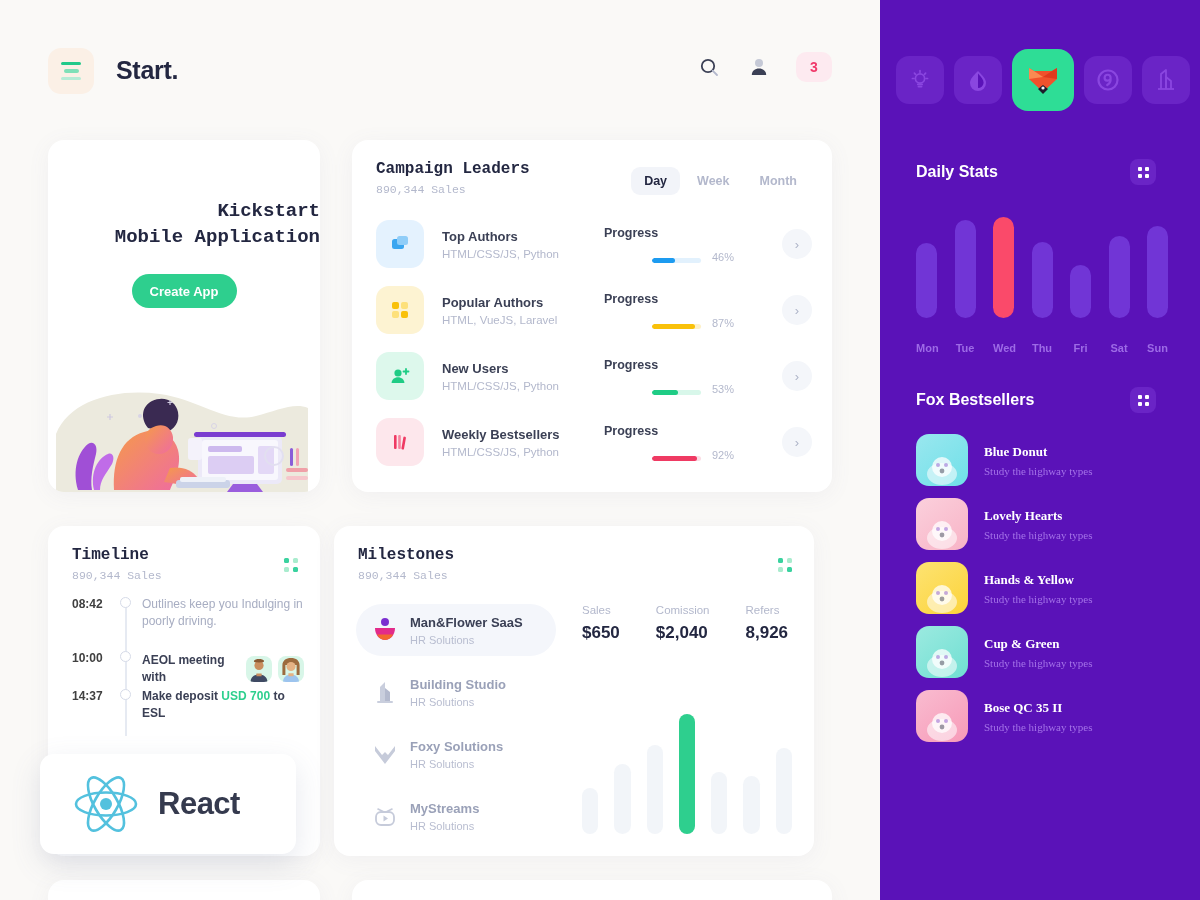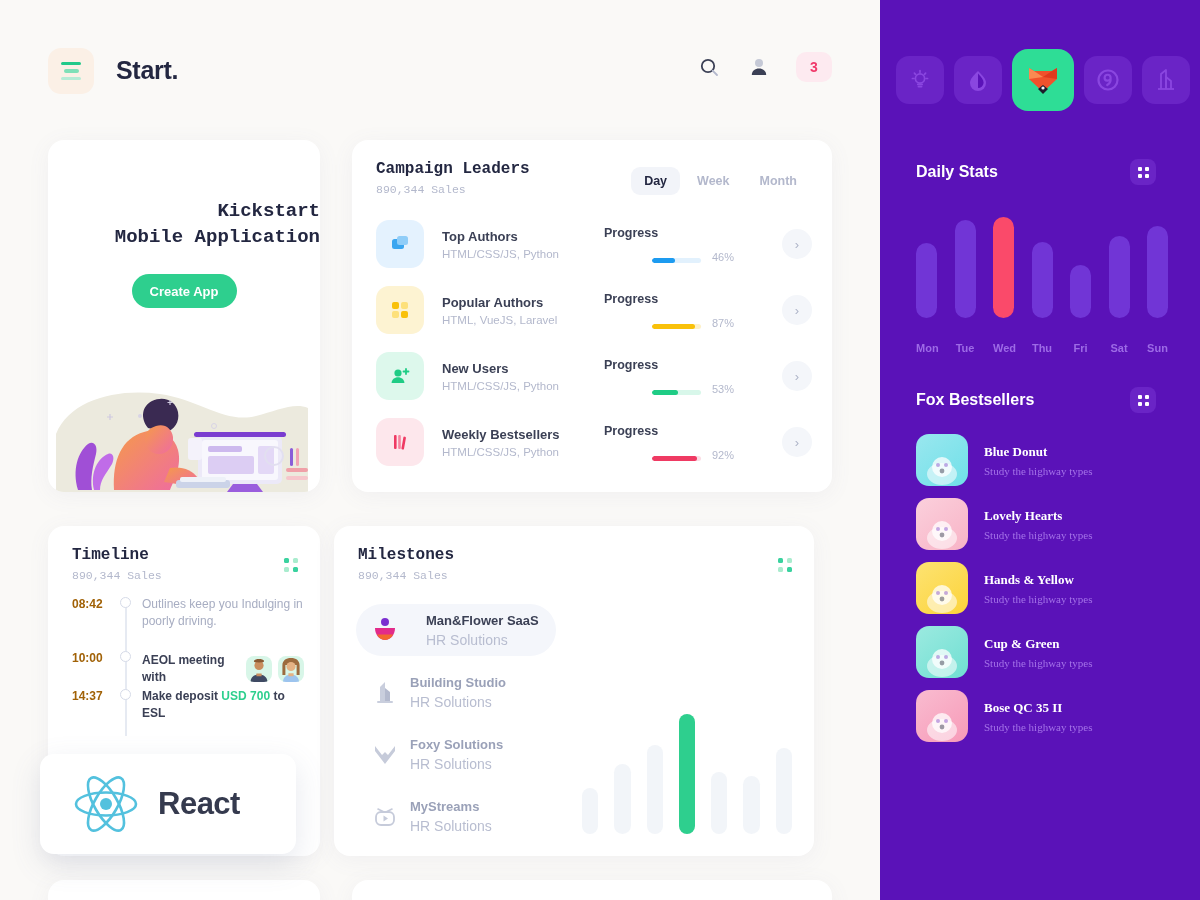--- a/index.html
+++ b/index.html
@@ -94,21 +94,21 @@
   .timeline { left: 48px; top: 526px; width: 272px; height: 330px; overflow: hidden; }
   .dots-ic { position: absolute; right: 22px; top: 32px; width: 14px; height: 14px; cursor: pointer; }
   .dots-ic b { position: absolute; width: 5px; height: 5px; border-radius: 1.5px; background: #a9ecce; display: block; }
   .dots-ic b:nth-child(1) { left: 0; top: 0; background: #3ad29f; }
   .dots-ic b:nth-child(2) { left: 9px; top: 0; }
   .dots-ic b:nth-child(3) { left: 0; top: 9px; }
   .dots-ic b:nth-child(4) { left: 9px; top: 9px; background: #3ad29f; }
 
   .tl-list { position: absolute; left: 24px; top: 70px; width: 232px; }
   .tl-item { position: relative; display: flex; min-height: 38px; }
-  .tl-time { width: 44px; flex: none; font-size: 12px; font-weight: 700; color: #a16207; padding-top: 1px; }
+  .tl-time { width: 44px; flex: none; font-size: 12px; font-weight: 700; color: #404040; padding-top: 1px; }
   .tl-mark { width: 26px; flex: none; position: relative; }
   .tl-mark .ring {
     position: absolute; left: 4px; top: 1px; width: 11px; height: 11px;
     border: 1.6px solid #d6dbe8; border-radius: 50%; background: #fff; z-index: 2;
   }
   .tl-mark .bar { position: absolute; left: 9px; top: 10px; bottom: -10px; width: 1.6px; background: #e6eaf2; }
   .tl-text { font-size: 12px; line-height: 1.42; color: #a7adc2; padding-top: 0px; }
   .tl-text.strong { color: #3b4055; font-weight: 700; }
   .tl-text .money { color: #2ecf8e; font-weight: 700; }
   .tl-avatars { display: inline-flex; gap: 6px; vertical-align: middle; margin-left: 6px; }
@@ -119,26 +119,26 @@
     position: absolute; left: 40px; top: 754px; width: 256px; height: 100px;
     background: #fff; border-radius: 14px; box-shadow: 0 10px 30px rgba(100,110,150,0.16);
     display: flex; align-items: center; gap: 18px; padding-left: 32px; z-index: 30;
   }
   .react-word { font-size: 31px; font-weight: 700; color: #353a4e; letter-spacing: -0.5px; }
 
   
   .milestones { left: 334px; top: 526px; width: 480px; height: 330px; }
   .ms-list { position: absolute; left: 22px; top: 78px; width: 200px; }
   .ms-item { position: relative; display: flex; align-items: center; height: 52px; margin-bottom: 10px; padding-left: 14px; }
-  .ms-item.sel { background: #f4f6fb; border-radius: 26px; gap: 16px; }
+  .ms-item.sel { background: #f4f6fb; border-radius: 26px; }
   .ms-ic { width: 30px; flex: none; display: flex; align-items: center; justify-content: center; }
   .ms-txt { margin-left: 10px; }
   .ms-name { font-size: 13px; font-weight: 700; color: #3b4055; }
   .ms-name.mut { color: #9aa1b8; }
-  .ms-sub { margin-top: 4px; font-size: 14px; color: #b8bdd0; }
+  .ms-sub { margin-top: 4px; font-size: 11px; color: #b8bdd0; }
 
   .ms-stats { position: absolute; left: 248px; top: 78px; display: flex; gap: 36px; }
   .stat-lbl { font-size: 11.5px; color: #b3b8cc; }
   .stat-val { margin-top: 7px; font-size: 17px; font-weight: 700; color: #232741; }
 
   .ms-chart { position: absolute; left: 248px; bottom: 22px; width: 210px; height: 120px;
               display: flex; align-items: flex-end; gap: 16px; }
   .ms-bar { width: 22px; border-radius: 11px; background: #f2f5f9; }
   .ms-bar.on { background: #2ecf8e; }
 
@@ -508,20 +508,34 @@
               <path d="M10.5 11.5l4.5 3-4.5 3z" fill="#c6cbda"></path>
             </svg>
           </div>
           <div class="ms-txt">
             <div class="ms-name mut">MyStreams</div>
             <div class="ms-sub">HR Solutions</div>
           </div>
         </div>
       </div>
 
+      <div class="ms-stats">
+        <div>
+          <div class="stat-lbl">Sales</div>
+          <div class="stat-val">$650</div>
+        </div>
+        <div>
+          <div class="stat-lbl">Comission</div>
+          <div class="stat-val">$2,040</div>
+        </div>
+        <div>
+          <div class="stat-lbl">Refers</div>
+          <div class="stat-val">8,926</div>
+        </div>
+      </div>
 
       <div class="ms-chart" id="ms-chart">
           <div class="ms-bar" style="height: 46px;"></div>
           <div class="ms-bar" style="height: 70px;"></div>
           <div class="ms-bar" style="height: 89px;"></div>
           <div class="ms-bar on" style="height: 120px;"></div>
           <div class="ms-bar" style="height: 62px;"></div>
           <div class="ms-bar" style="height: 58px;"></div>
           <div class="ms-bar" style="height: 86px;"></div>
         </div>

